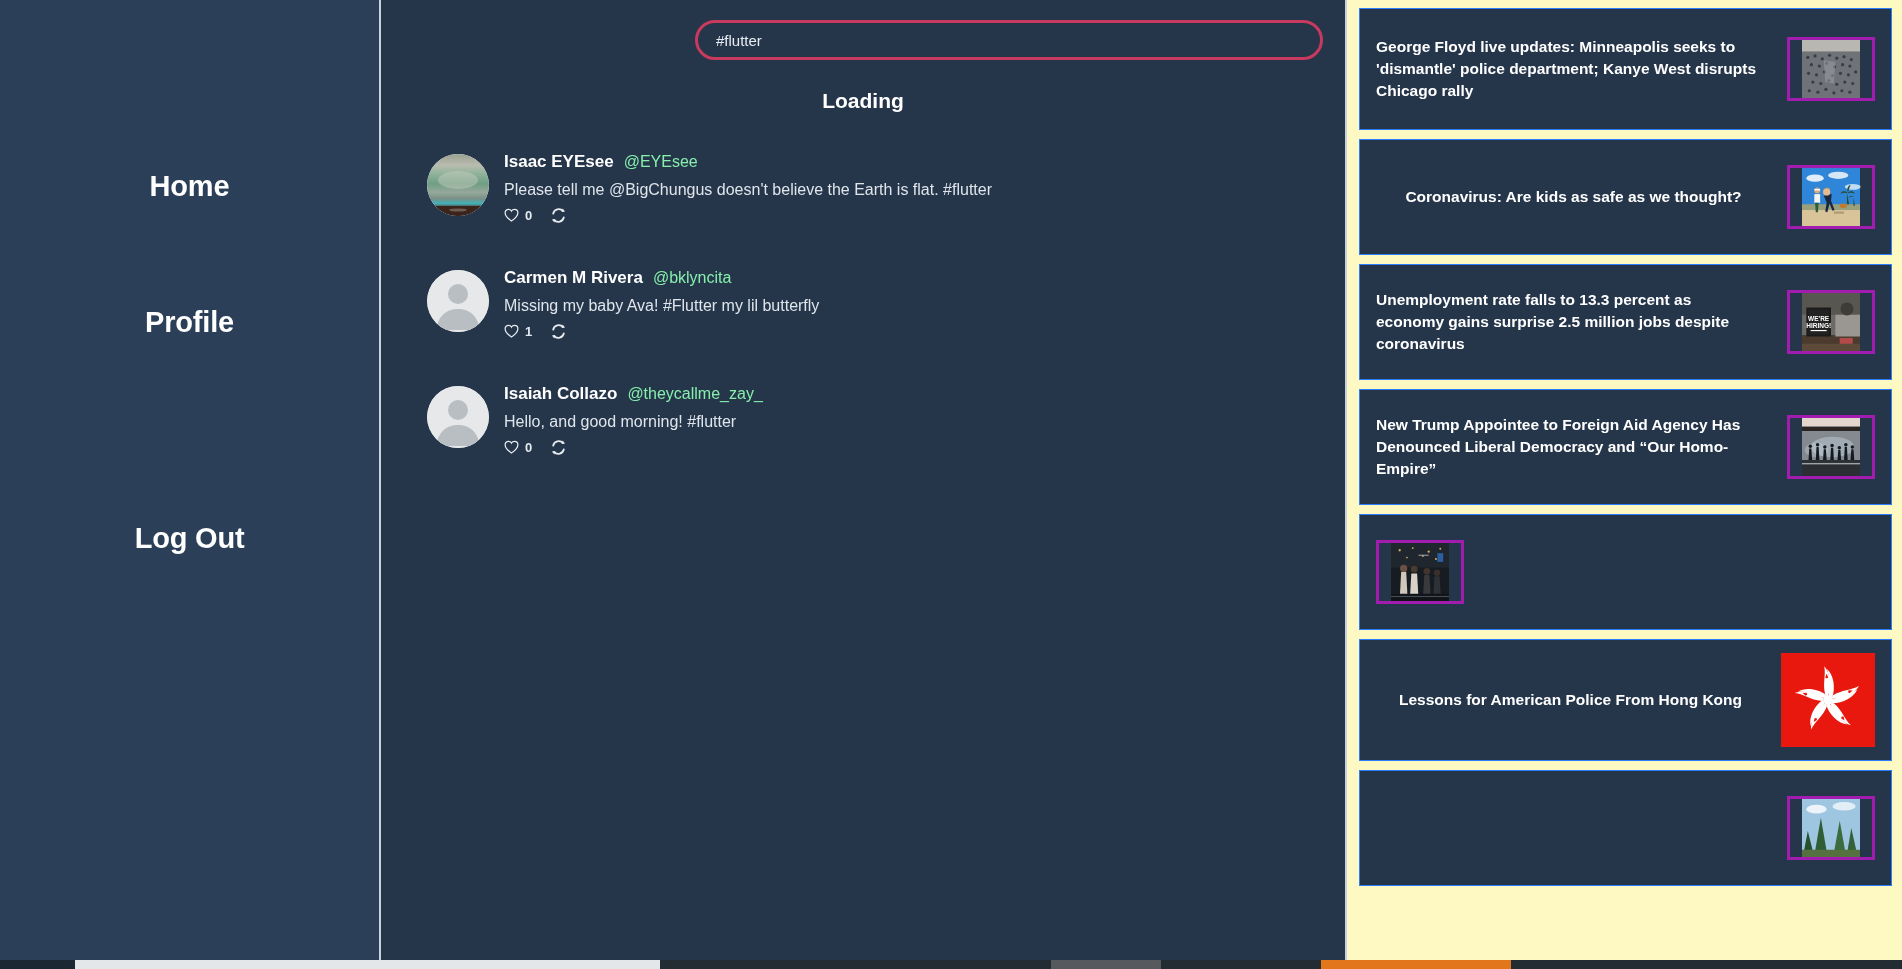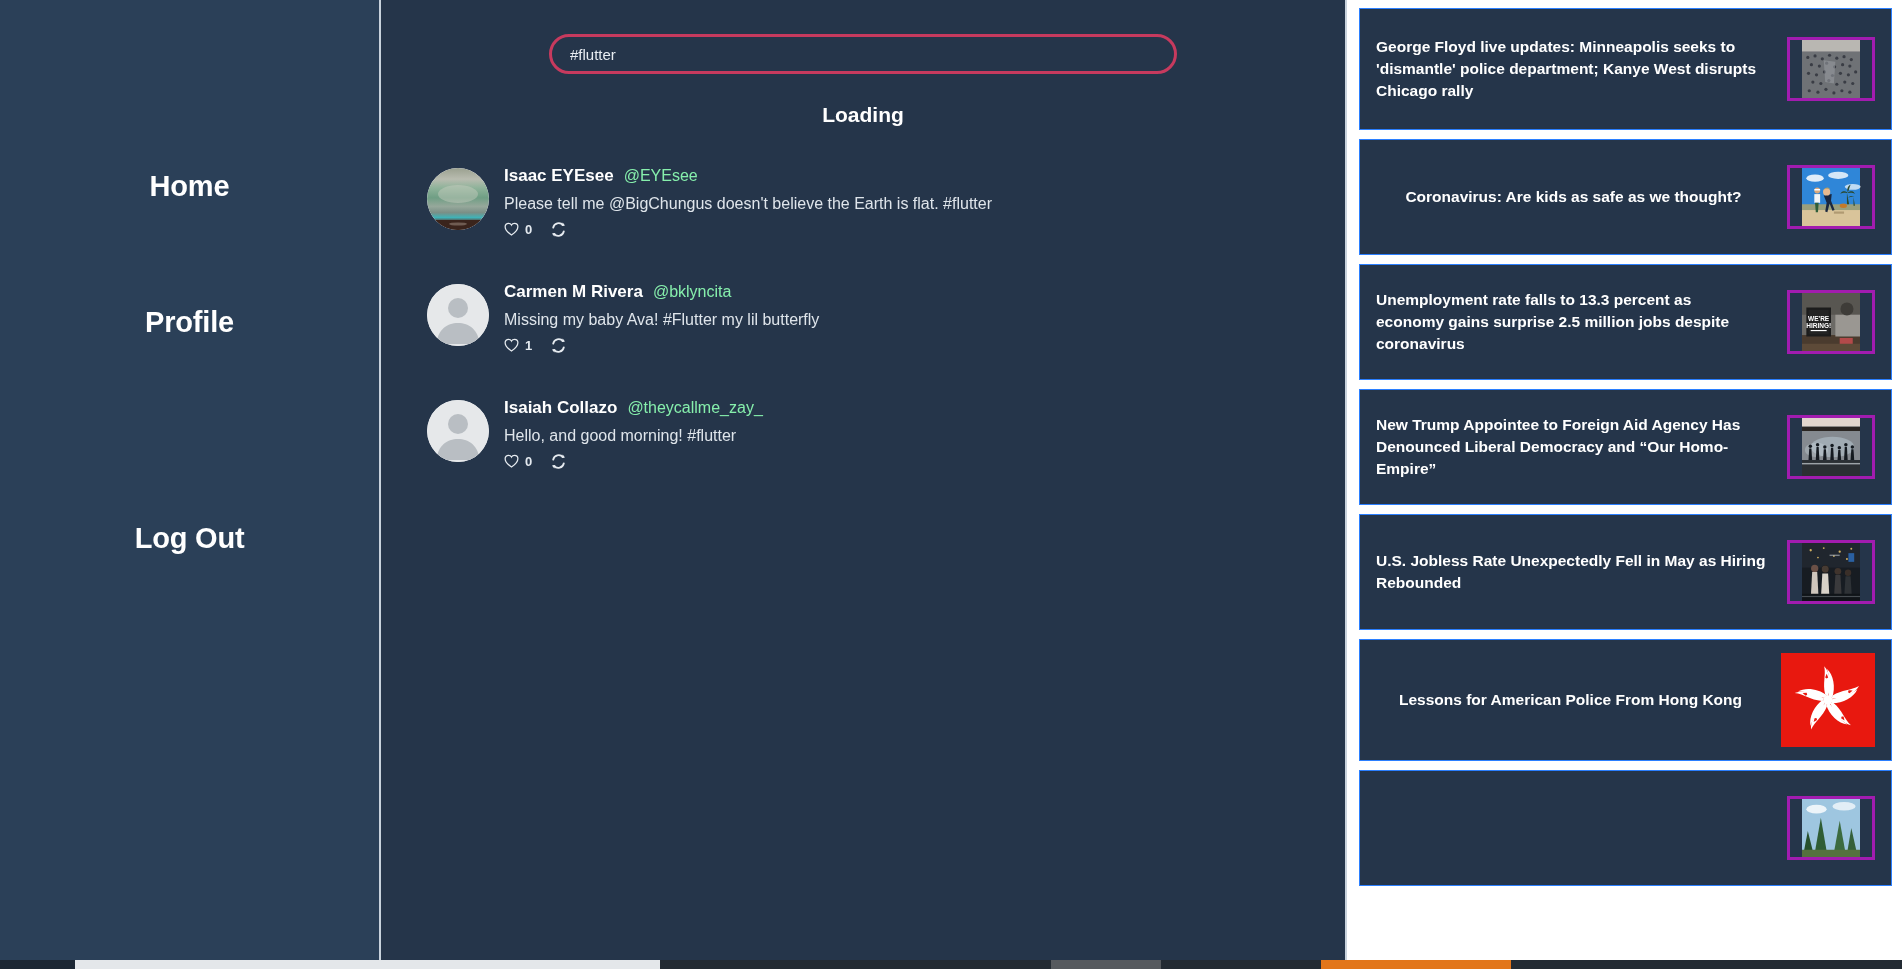--- a/index.html
+++ b/index.html
@@ -45,23 +45,23 @@
   .feed {
     flex: 0 0 966px;
     width: 966px;
     height: 969px;
     background: #25354a;
     border-right: 2px solid #c8d2dc;
     position: relative;
     overflow: hidden;
   }
   .search-wrap {
-    padding: 34px 22px 0 22px;
-    display: flex;
-    justify-content: center;
+    padding: 20px 22px 0 22px;
+    display: flex;
+    justify-content: flex-end;
   }
   .search-input {
     width: 628px;
     height: 40px;
     border-radius: 22px;
     border: 3px solid #c73a5e;
     background: transparent;
     color: #e8edf2;
     font-size: 15px;
     font-family: "Liberation Sans", sans-serif;
@@ -135,21 +135,21 @@
   .act-count {
     color: #e3e9ef;
     font-size: 13px;
     font-weight: bold;
   }
 
   
   .news {
     flex: 1 1 auto;
     height: 969px;
-    background: #ffffff;
+    background: #fef9c3;
     padding: 8px 10px 16px 12px;
     overflow: hidden;
   }
   .news-card {
     border: 1px solid #2b7fff;
     background: #25354a;
     display: flex;
     align-items: center;
     justify-content: space-between;
     padding: 10px 16px 10px 16px;
@@ -470,21 +470,20 @@
               <circle cx="60.5" cy="37" r="2.4"></circle>
             <circle cx="69.5" cy="40" r="2.4"></circle>
           </g>
           <rect y="58" width="80" height="22" fill="#2b2f33"></rect>
           <rect y="62" width="80" height="2" fill="#cfd4d8" opacity="0.7"></rect>
         </svg>
       </div>
     </div>
 
     <div class="news-card" style="min-height:116px;">
-      <div class="news-title">U.S. Jobless Rate Unexpectedly Fell in May as Hiring Rebounded</div>
       <div class="thumb">
         <svg viewBox="0 0 80 80">
           <rect width="80" height="80" fill="#171c22"></rect>
           <rect y="0" width="80" height="34" fill="#20262e"></rect>
           <g fill="#f0c96a" opacity="0.85">
             <circle cx="12" cy="10" r="1.6"></circle>
               <circle cx="30" cy="7" r="1.3"></circle>
             <circle cx="52" cy="12" r="1.6"></circle>
               <circle cx="68" cy="8" r="1.3"></circle>
             <circle cx="22" cy="20" r="1.2"></circle>

